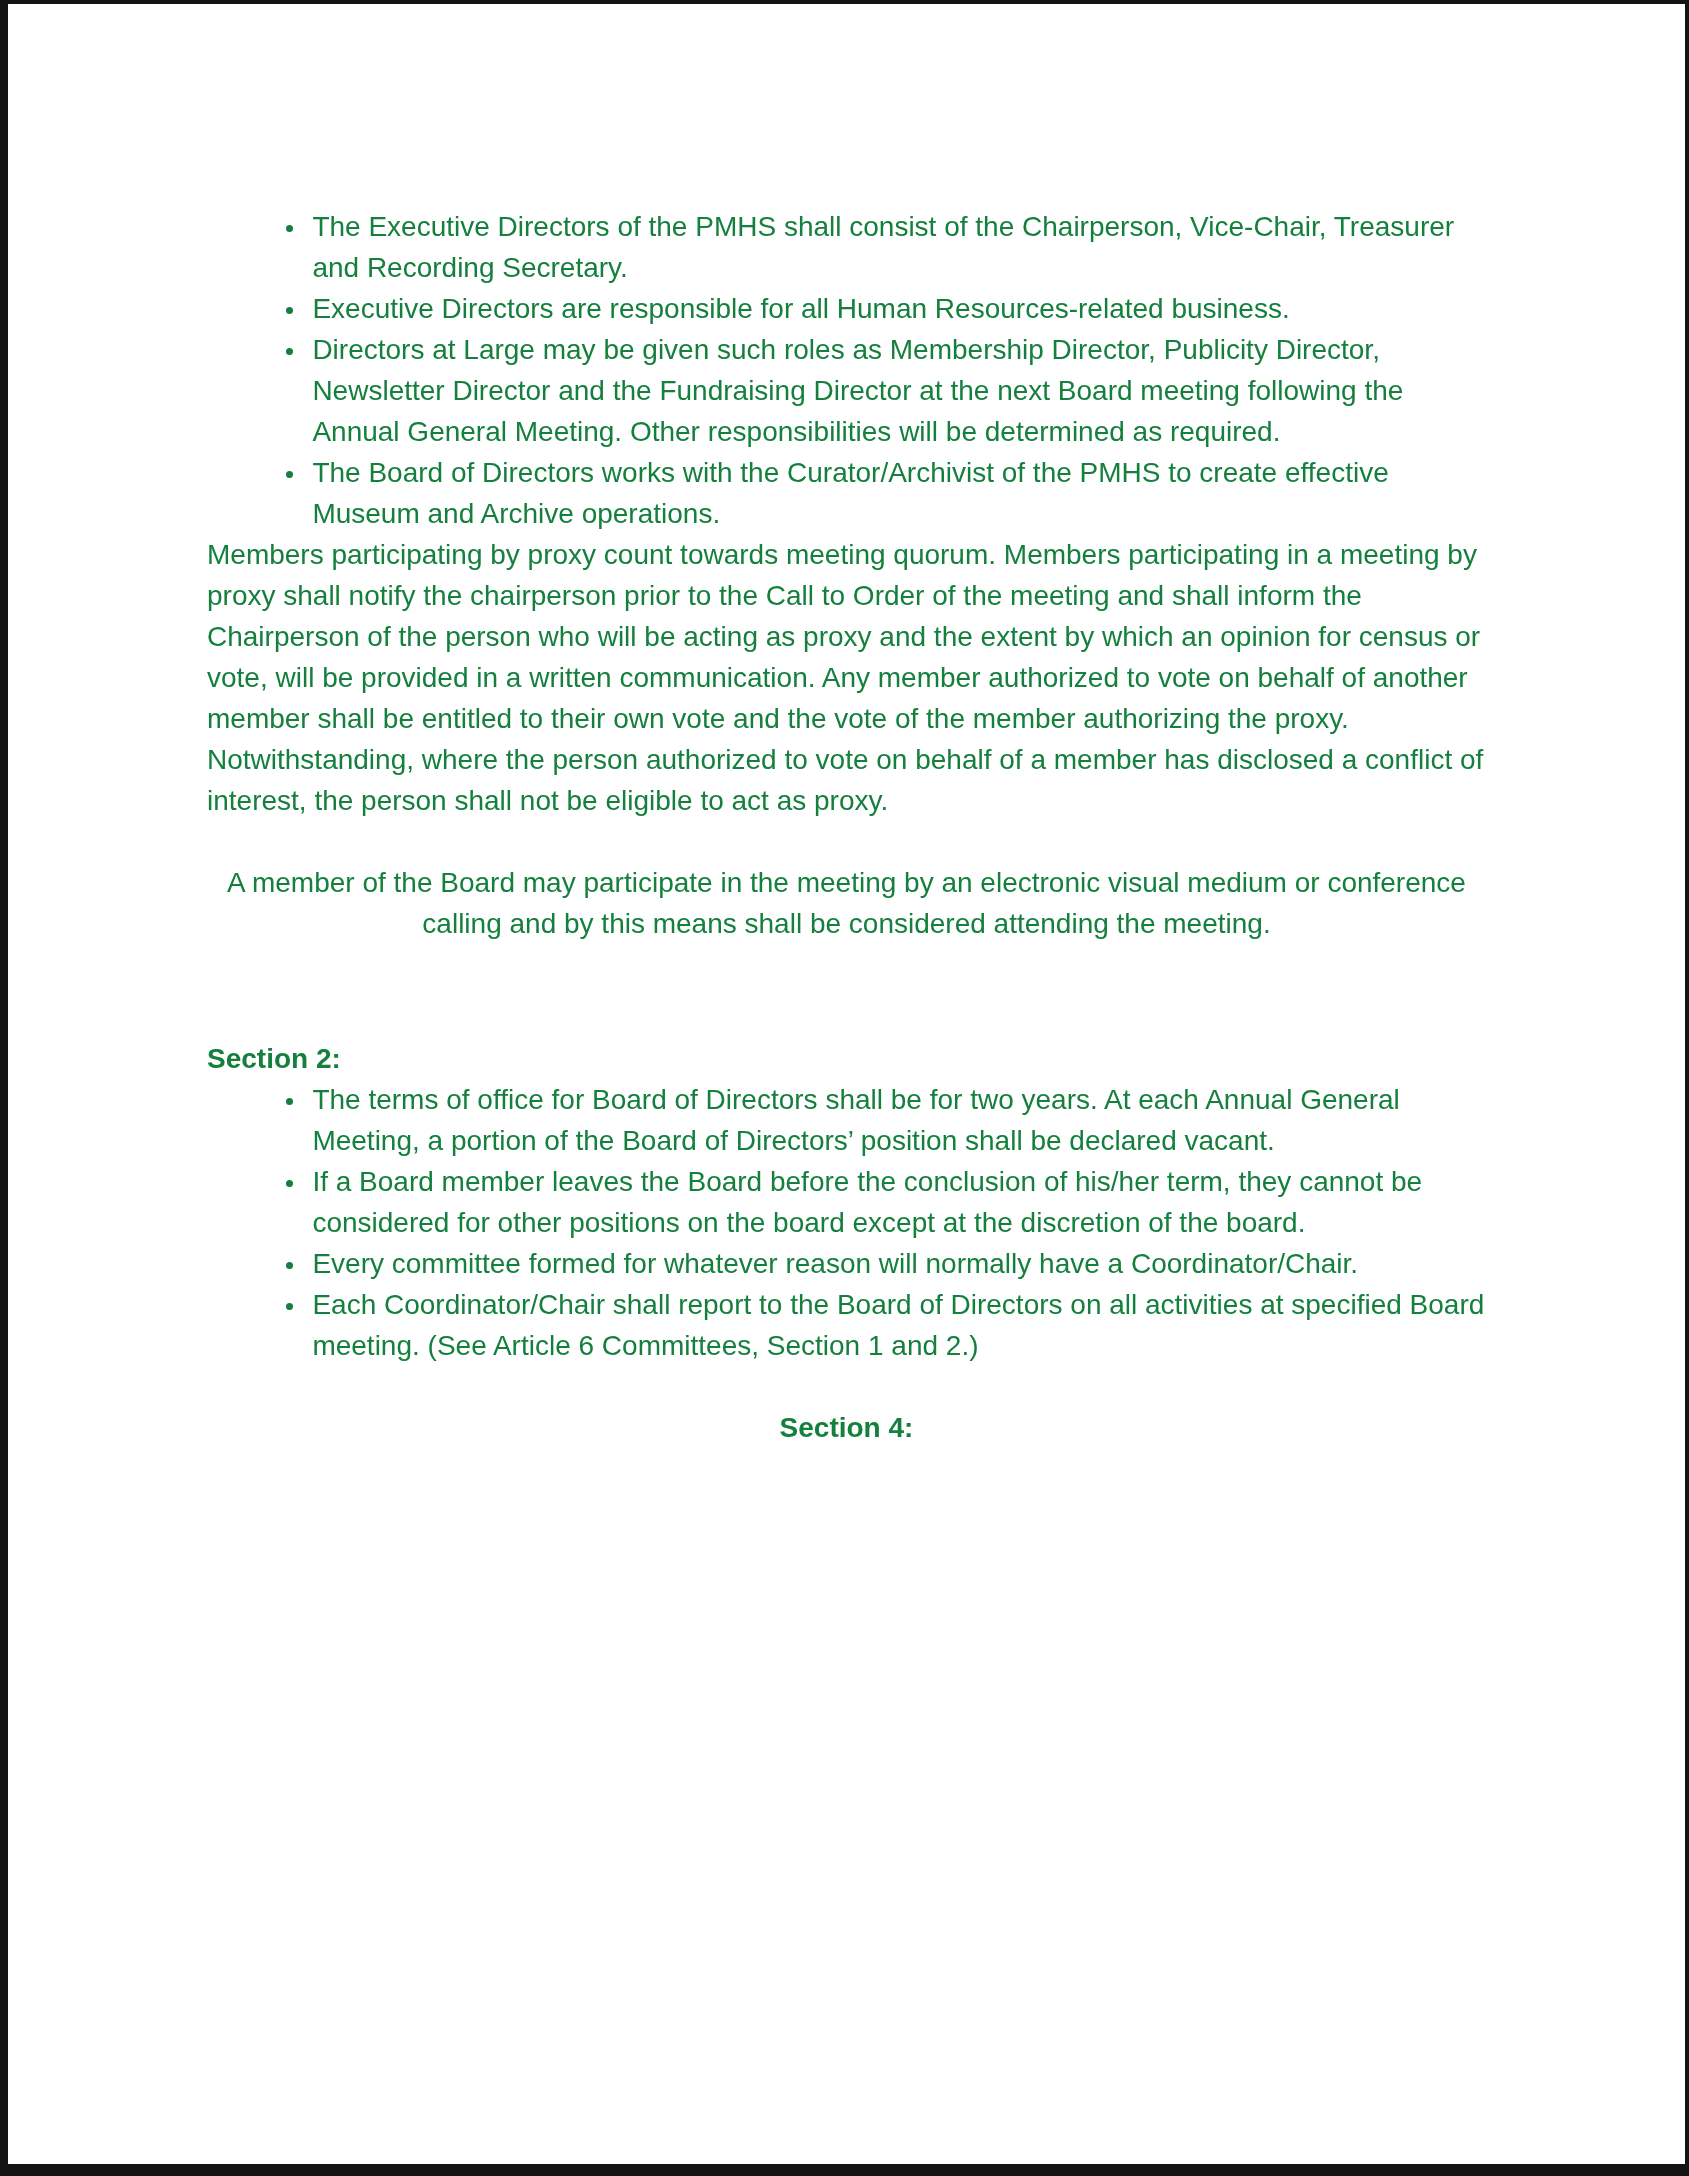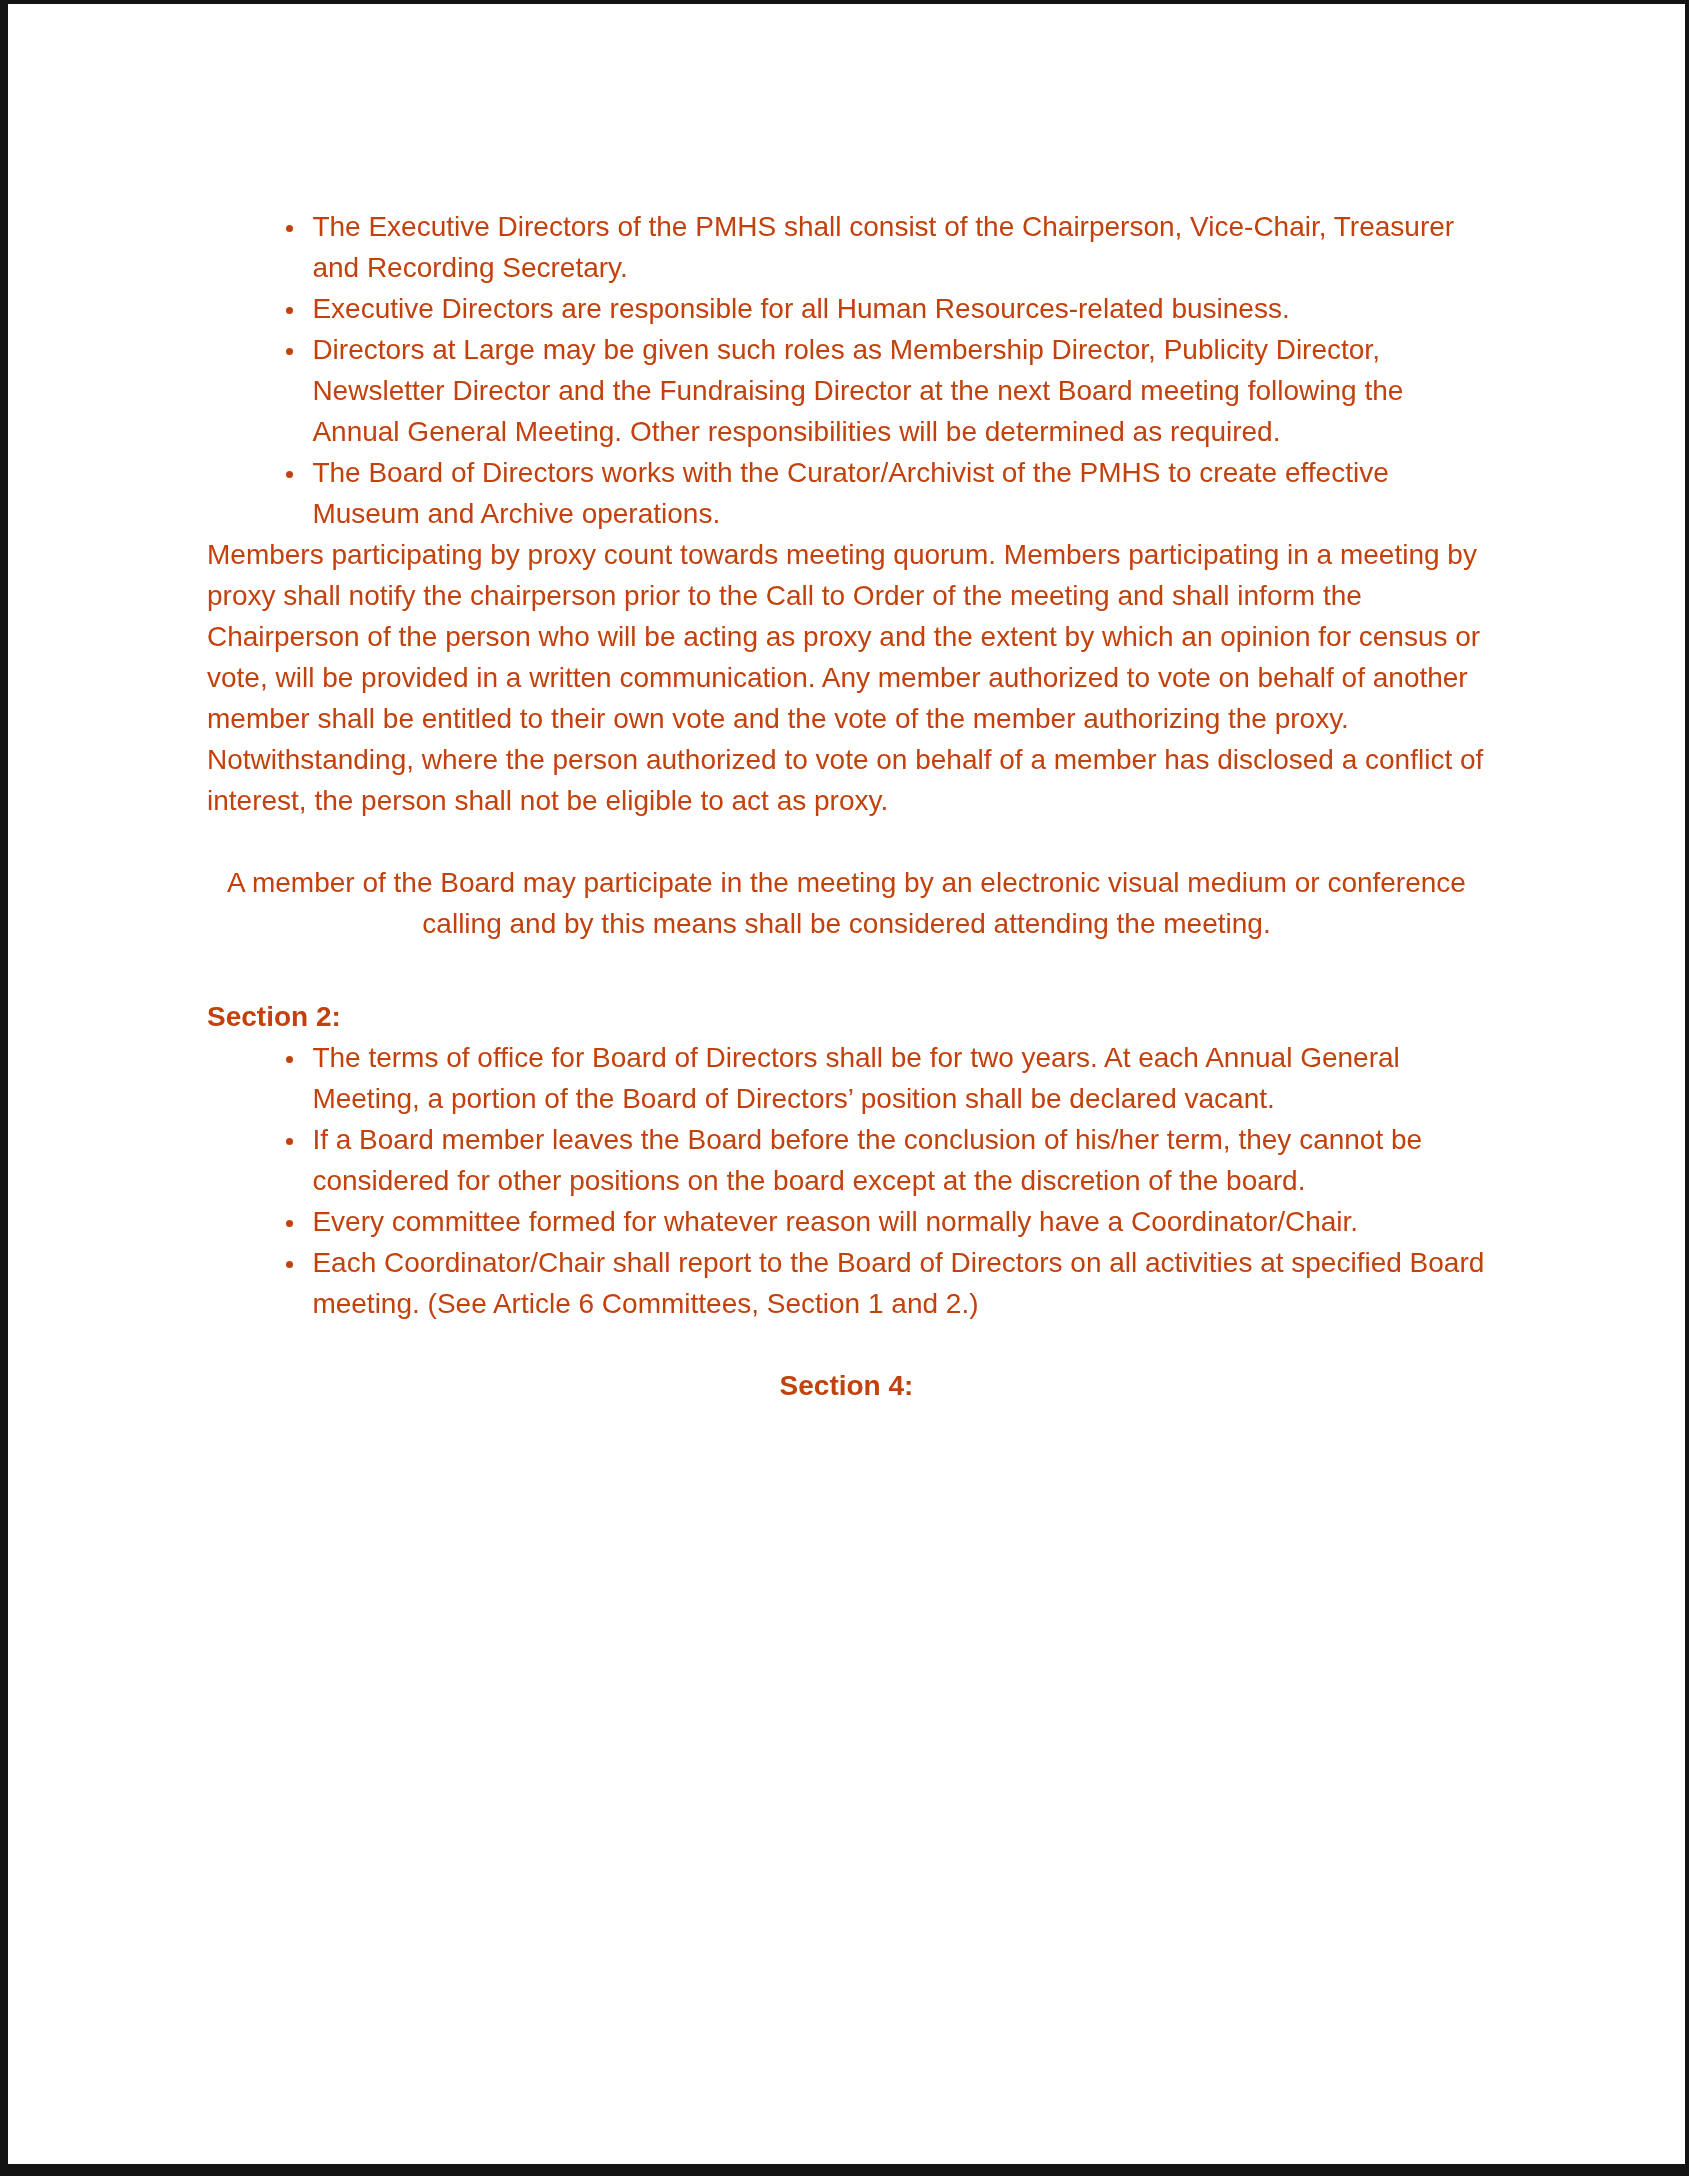--- a/index.html
+++ b/index.html
@@ -14,21 +14,21 @@
     box-sizing: border-box;
     background: #ffffff;
     border-top: 4.5px solid #141414;
     border-right: 4.5px solid #141414;
     border-bottom: 12.5px solid #141414;
     border-left: 8px solid #141414;
     overflow: hidden;
     font-family: "Liberation Sans", "DejaVu Sans", sans-serif;
     font-size: 28px;
     line-height: 41px;
-    color: #c2410c;
+    color: #15803d;
   }
   .content {
     box-sizing: border-box;
     width: 100%;
     height: 100%;
     padding: 202px 199px 0 199px;
   }
   p {
     margin: 0;
   }
@@ -42,21 +42,21 @@
     margin: 0;
   }
   ul.doc-list li::marker {
     font-size: 23px;
   }
   .section-heading {
     font-weight: 700;
   }
   .gap-proxy       { margin-top: 134px; }  
   .gap-line        { margin-top: 41px; text-align: center;  }  
-  .gap-section2    { margin-top: 52px; }  
+  .gap-section2    { margin-top: 94px; }  
 </style>
 </head>
 <body>
 
 <div class="page">
   <div class="content">
 
     <ul class="doc-list">
       <li>The Executive Directors of the PMHS shall consist of the Chairperson, Vice-Chair, Treasurer and Recording Secretary.</li>
       <li>Executive Directors are responsible for all Human Resources-related business.</li>

